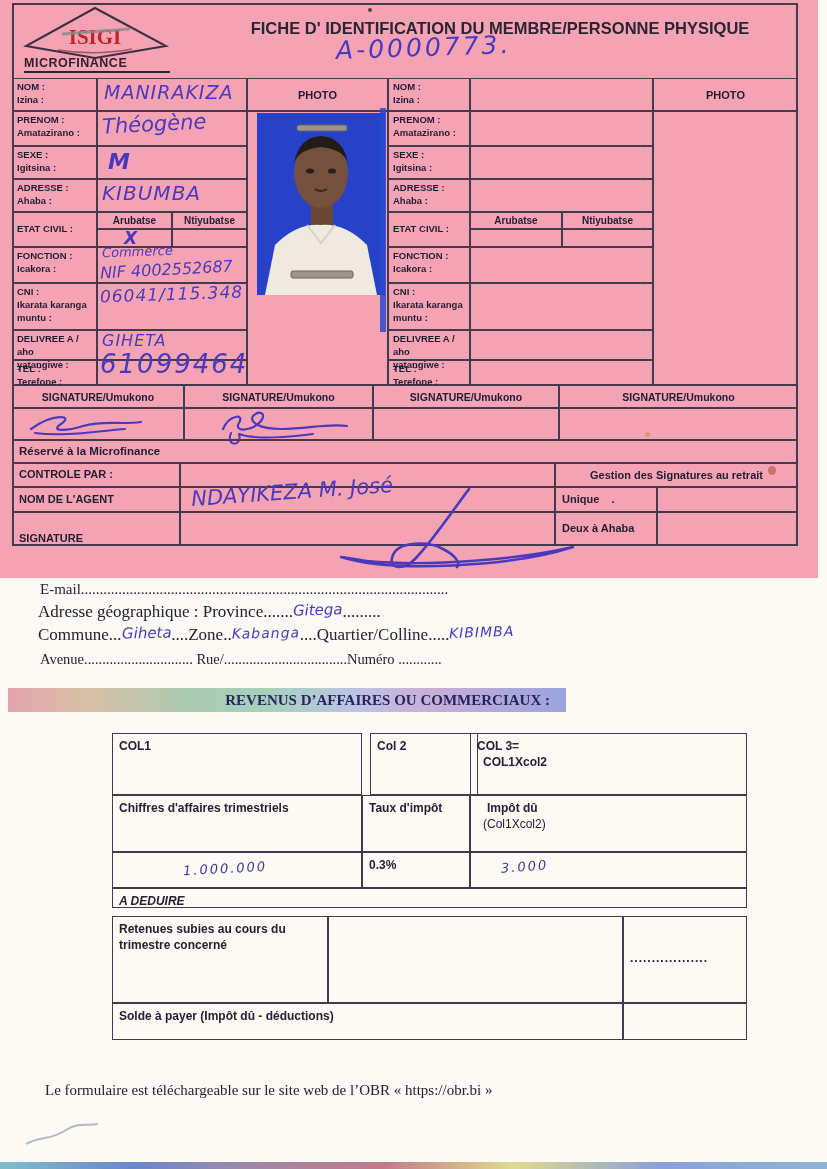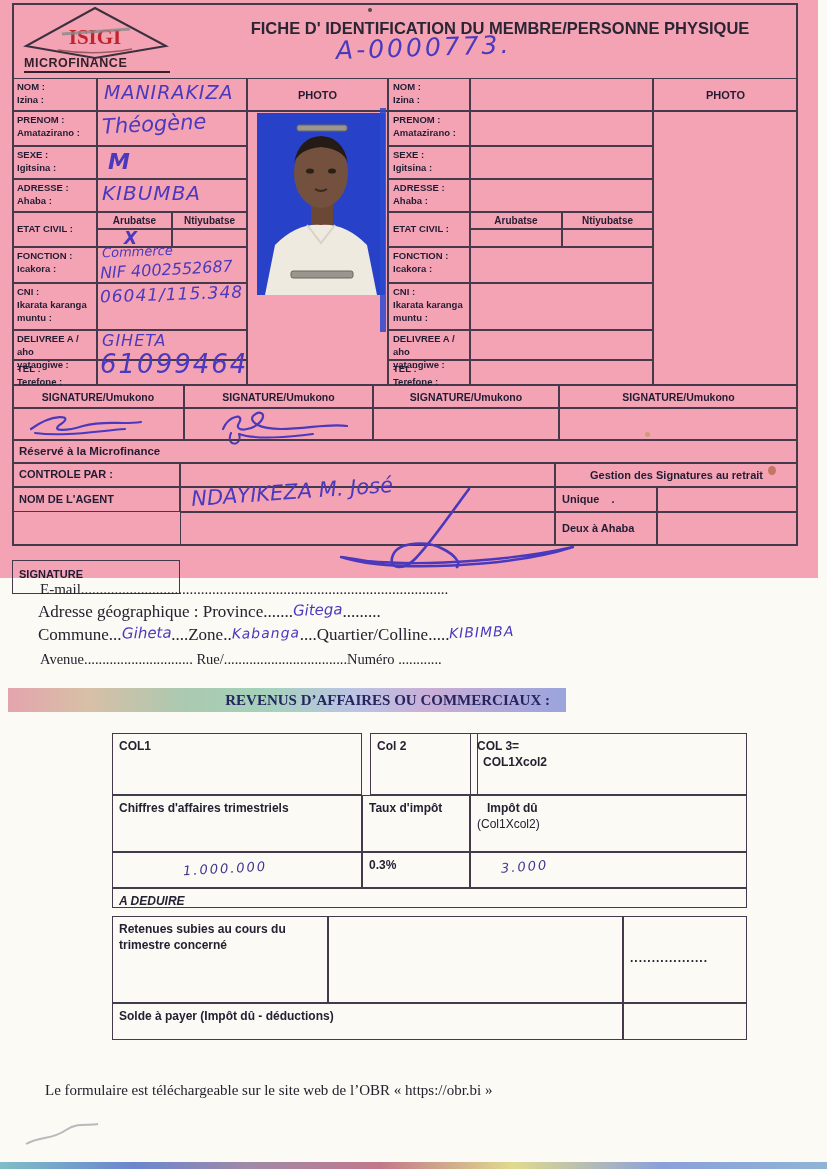--- a/index.html
+++ b/index.html
@@ -223,21 +223,21 @@
   <div class="cell" style="left:180px;top:463px;width:375px;height:24px;"></div>
   <div class="cell ctr" style="left:555px;top:463px;width:243px;height:24px;font:bold 11px 'Liberation Sans',sans-serif;color:#221c33;">Gestion des Signatures au retrait</div>
 
   <div class="cell" style="left:12px;top:487px;width:168px;height:25px;font:bold 11px/22px 'Liberation Sans',sans-serif;color:#221c33;padding:0 6px;">NOM DE L'AGENT</div>
   <div class="cell" style="left:180px;top:487px;width:375px;height:25px;overflow:visible;">
     <span class="hw" style="position:absolute;left:10px;top:-8px;font-size:21px;white-space:nowrap;transform:rotate(-4deg);">NDAYIKEZA M. José</span>
   </div>
   <div class="cell" style="left:555px;top:487px;width:102px;height:25px;font:bold 11px/22px 'Liberation Sans',sans-serif;color:#221c33;padding:0 6px;white-space:pre;">Unique    .</div>
   <div class="cell" style="left:657px;top:487px;width:141px;height:25px;"></div>
 
-  <div class="cell" style="left:12px;top:512px;width:168px;height:34px;font:bold 11px/26px 'Liberation Sans',sans-serif;color:#221c33;padding:0 6px;margin-top:48px;">SIGNATURE</div>
+  <div class="cell" style="left:12px;top:512px;width:168px;height:34px;font:bold 11px/26px 'Liberation Sans',sans-serif;color:#221c33;padding:12px 6px;">SIGNATURE</div>
   <div class="cell" style="left:180px;top:512px;width:375px;height:34px;overflow:visible;">
     <svg class="ink" width="300" height="92" viewBox="0 0 300 92" style="position:absolute;left:130px;top:-28px;">
       <path d="M158,4 C140,28 120,58 104,74 C92,86 76,84 82,70 C88,56 118,56 132,64 C144,70 150,78 146,82" stroke-width="2.6"></path>
       <path d="M30,72 C80,88 200,82 262,62 C210,74 120,82 56,76 C42,74 32,72 30,72" stroke-width="2.4"></path>
     </svg>
   </div>
   <div class="cell" style="left:555px;top:512px;width:102px;height:34px;font:bold 11px/30px 'Liberation Sans',sans-serif;color:#221c33;padding:0 6px;">Deux à Ahaba</div>
   <div class="cell" style="left:657px;top:512px;width:141px;height:34px;"></div>
 
   <div class="abs ser" style="left:40px;top:581px;font-size:15px;">
@@ -261,21 +261,21 @@
   <div class="cell tbl" style="left:362px;top:733px;width:108px;height:62px;margin-left:8px;">Col 2</div>
   <div class="cell tbl" style="left:470px;top:733px;width:277px;height:62px;">
     <span style="display:block;">COL 3=</span>
     <span style="display:block;padding-left:6px;">COL1Xcol2</span>
   </div>
 
   <div class="cell tbl" style="left:112px;top:795px;width:250px;height:57px;">Chiffres d'affaires trimestriels</div>
   <div class="cell tbl" style="left:362px;top:795px;width:108px;height:57px;">Taux d'impôt</div>
   <div class="cell tbl" style="left:470px;top:795px;width:277px;height:57px;">
     <span style="display:block;padding-left:10px;">Impôt dû</span>
-    <span style="display:block;font-weight:normal;">(Col1Xcol2)</span>
+    <span style="display:block;font-weight:normal;margin-left:6px;">(Col1Xcol2)</span>
   </div>
 
   <div class="cell" style="left:112px;top:852px;width:250px;height:36px;">
     <span class="hw" style="position:absolute;left:70px;top:8px;font-size:13px;letter-spacing:2px;color:#403890;transform:rotate(-3deg);">1.000.000</span>
   </div>
   <div class="cell tbl" style="left:362px;top:852px;width:108px;height:36px;">0.3%</div>
   <div class="cell" style="left:470px;top:852px;width:277px;height:36px;">
     <span class="hw" style="position:absolute;left:30px;top:6px;font-size:13px;letter-spacing:2px;color:#403890;transform:rotate(-4deg);">3.000</span>
   </div>
 

